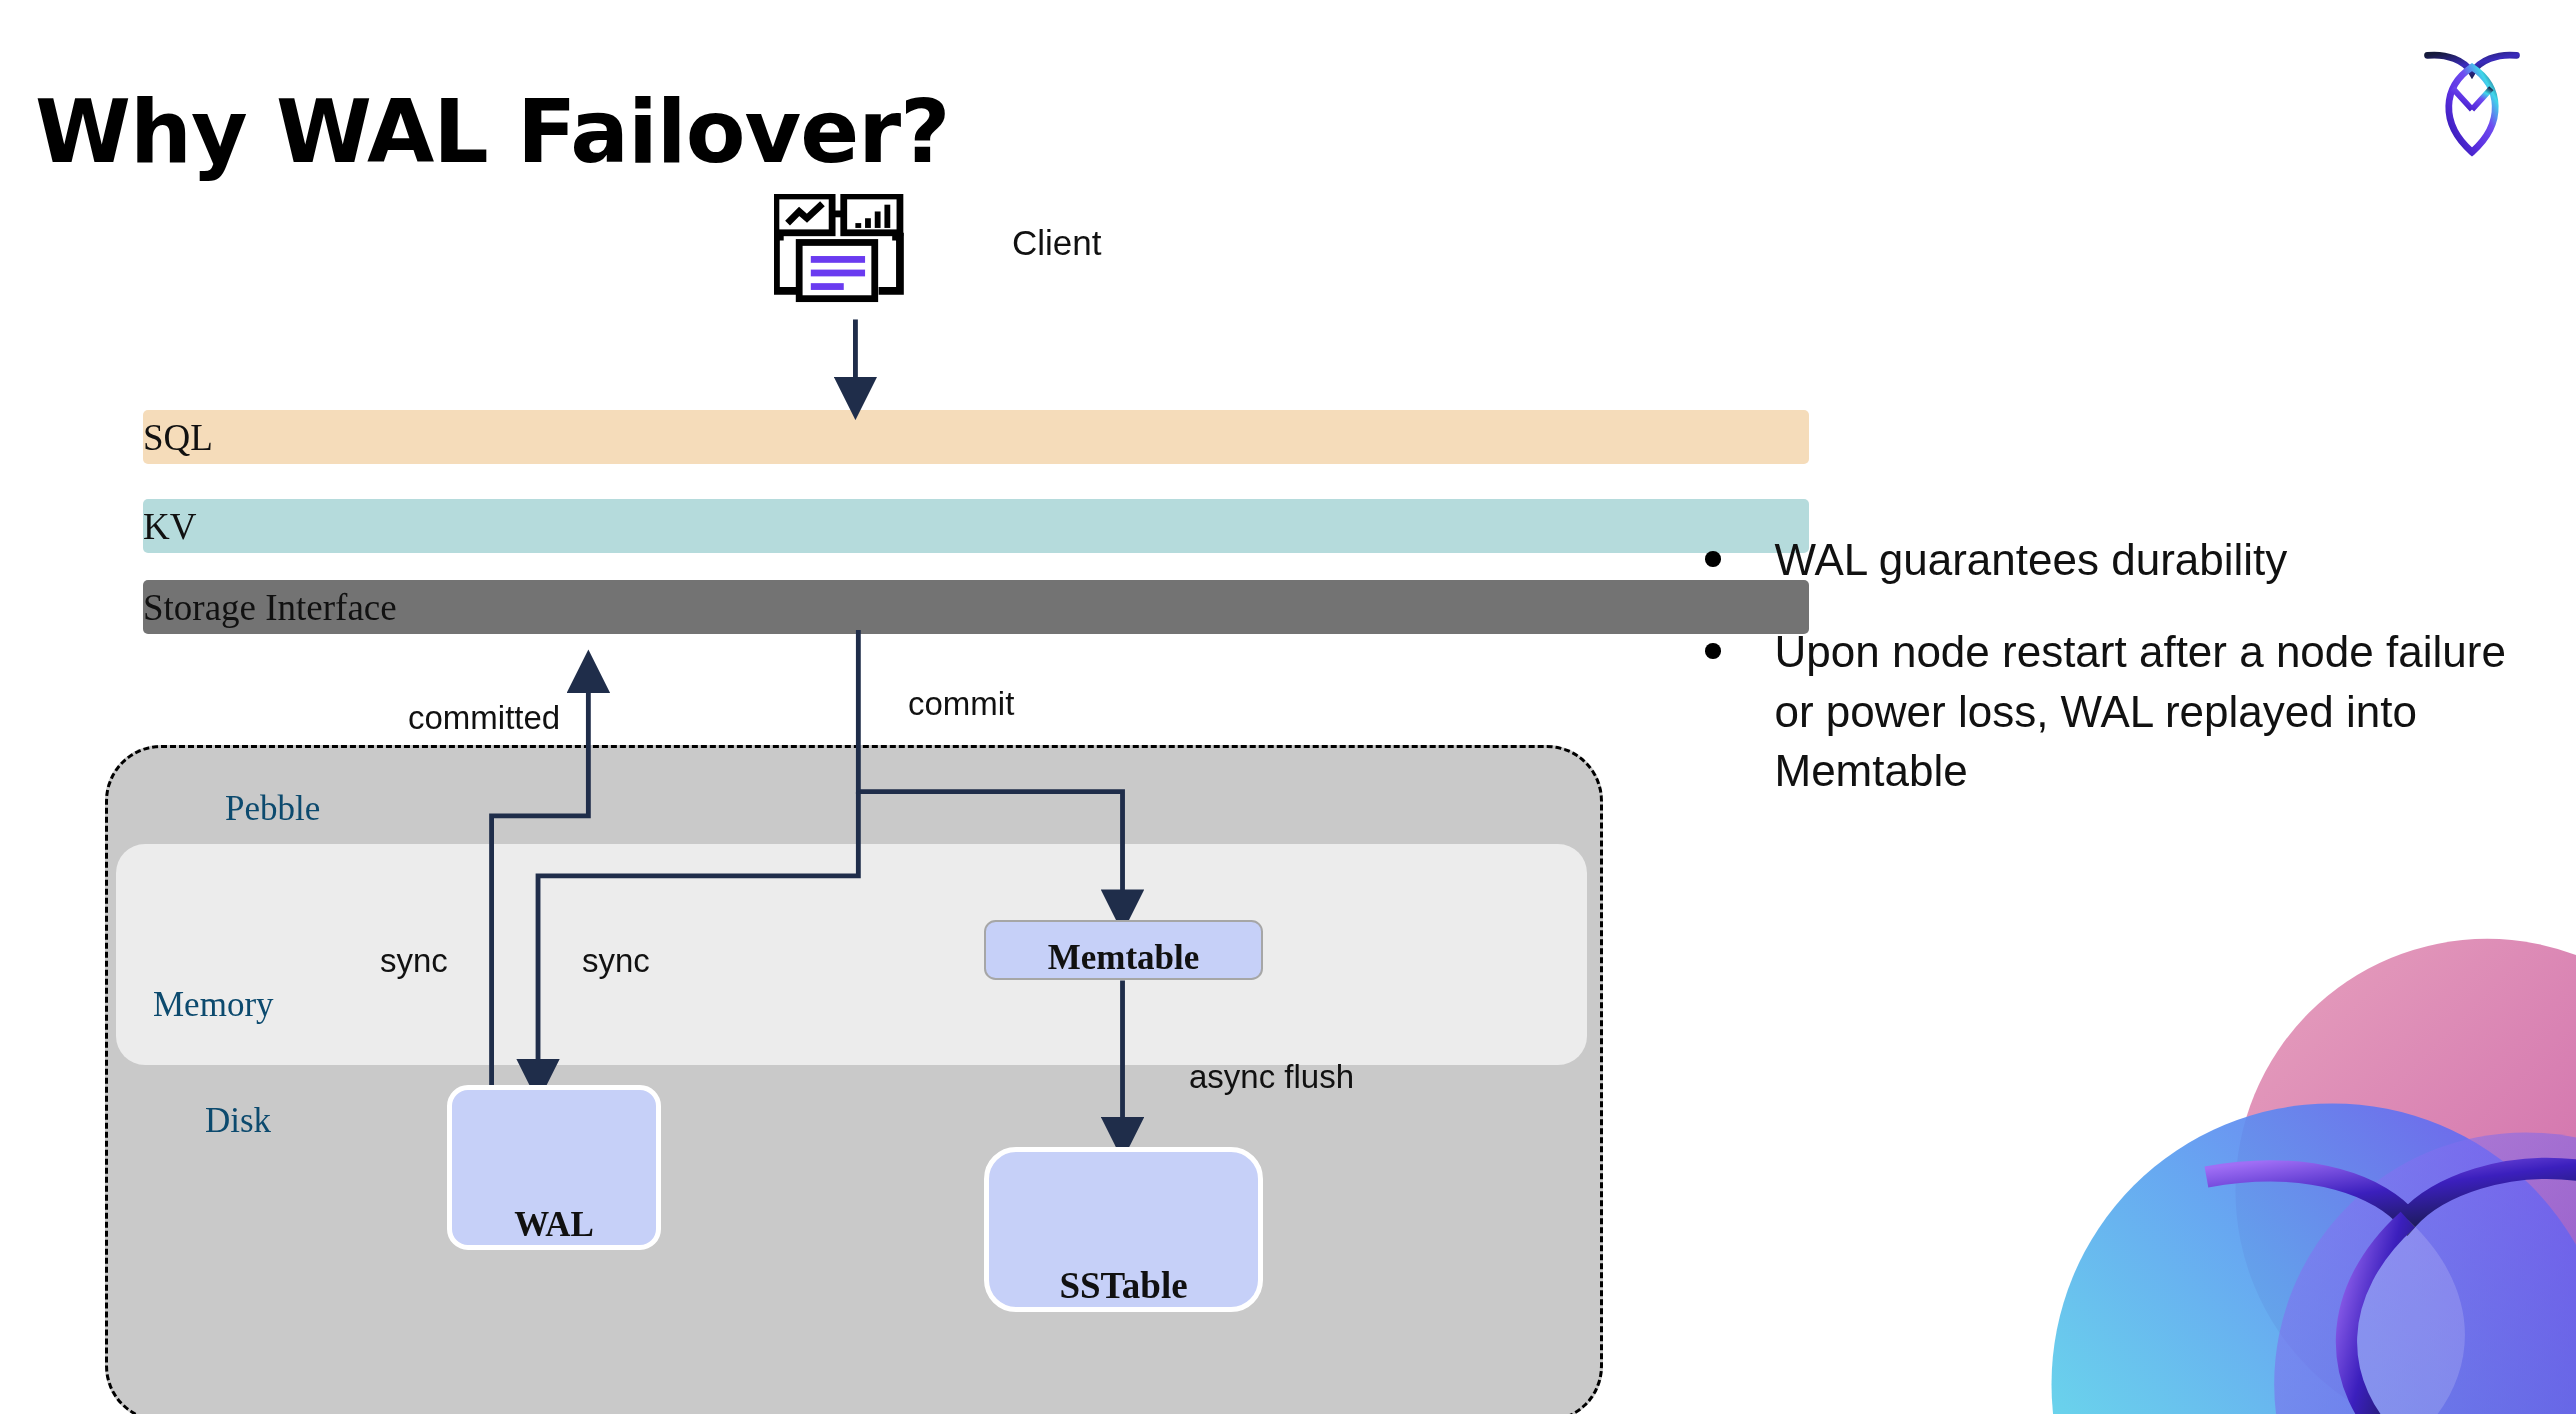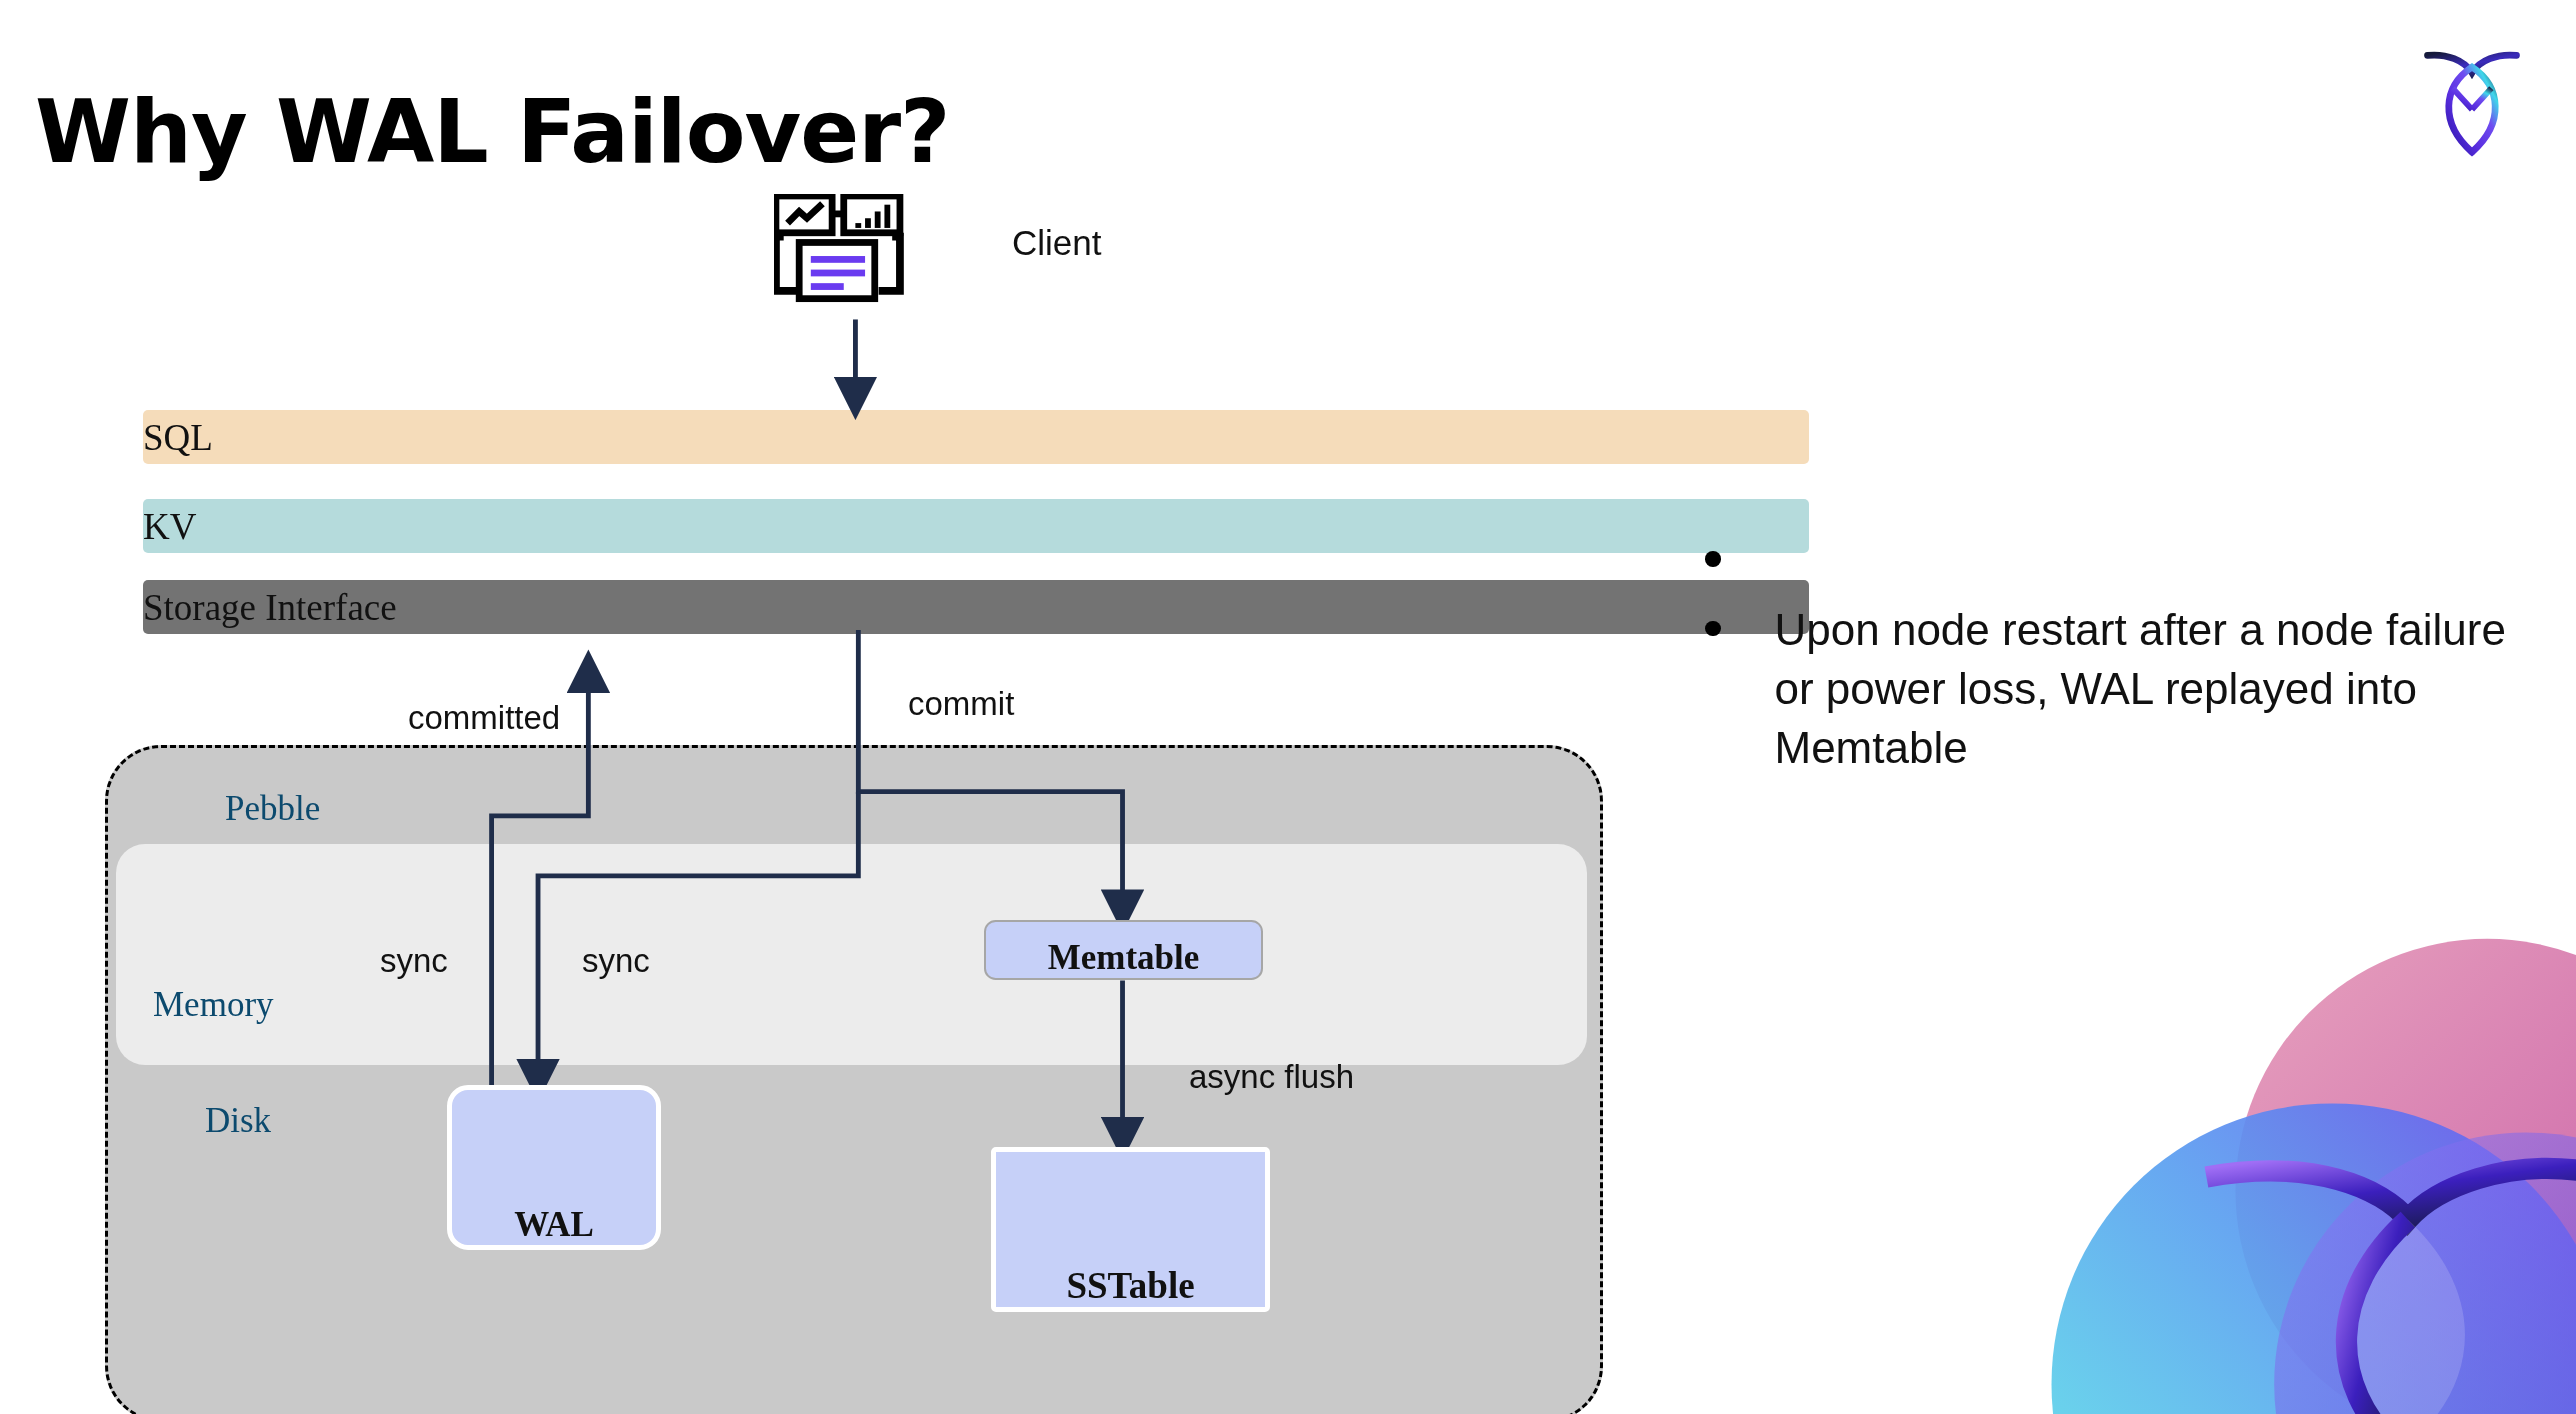--- a/index.html
+++ b/index.html
@@ -89,21 +89,21 @@
   #box-memtable {
     left: 984px; top: 920px; width: 279px; height: 60px;
     border: 2.9px solid #a6a6a6; border-radius: 11.6px; font-size: 35px;
   }
   #box-wal {
     left: 447px; top: 1085px; width: 214px; height: 165px;
     border: 5.8px solid #ffffff; border-radius: 21px; font-size: 35px;
   }
   #box-sstable {
     left: 984px; top: 1147px; width: 279px; height: 165px;
-    border: 5.8px solid #ffffff; border-radius: 5px; font-size: 37px; margin-left: 7px;
+    border: 5.8px solid #ffffff; border-radius: 32px; font-size: 37px;
   }
 
   
   #arrow-layer { position: absolute; inset: 0; pointer-events: none; }
 
   
   .edge-label {
     position: absolute; font-size: 33px; color: #111; white-space: nowrap;
   }
   #label-committed  { left: 408px; top: 699px; }
@@ -257,20 +257,21 @@
   <div class="data-box" id="box-wal">
     <span>WAL</span>
   </div>
   <div class="data-box" id="box-sstable">
     <span>SSTable</span>
   </div>
 
   <div id="bullet-list">
     <div class="bullet-row">
       <span class="bullet-dot"></span>
+      <span class="bullet-text">WAL guarantees durability</span>
     </div>
     <div class="bullet-row">
       <span class="bullet-dot"></span>
       <span class="bullet-text">Upon node restart after a node failure or power loss, WAL replayed into Memtable</span>
     </div>
   </div>
 
 </div>
 
 

